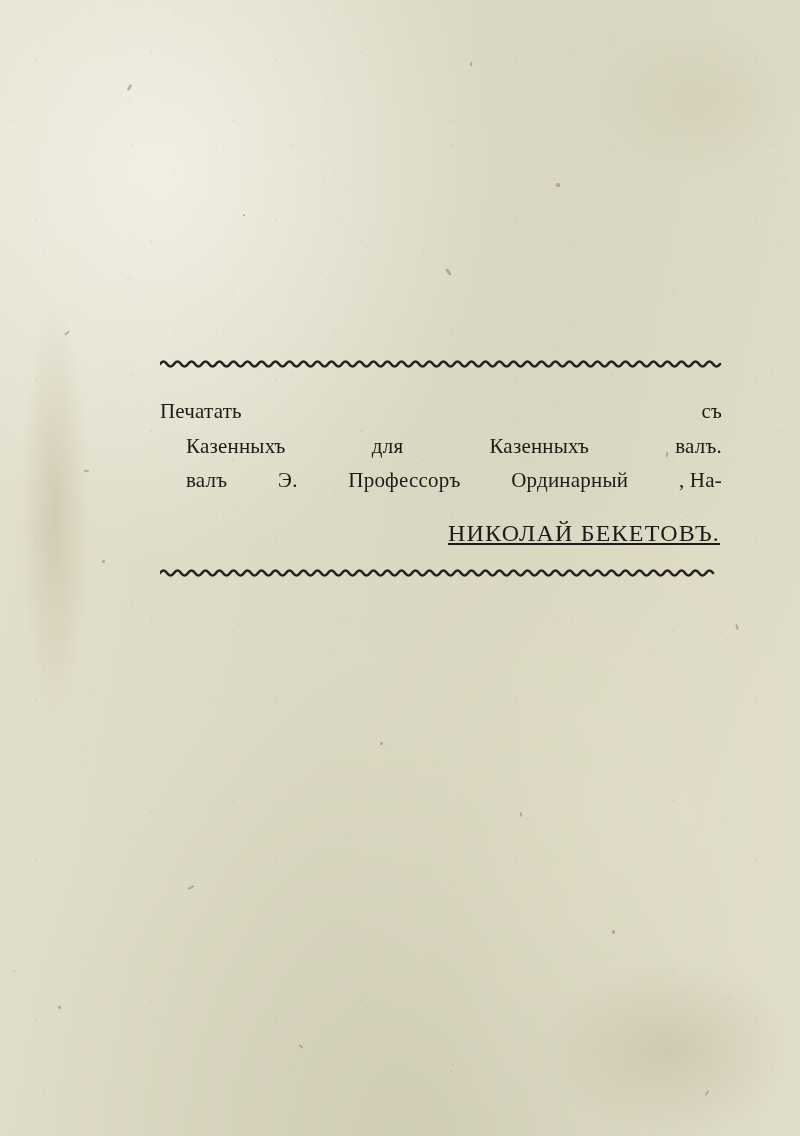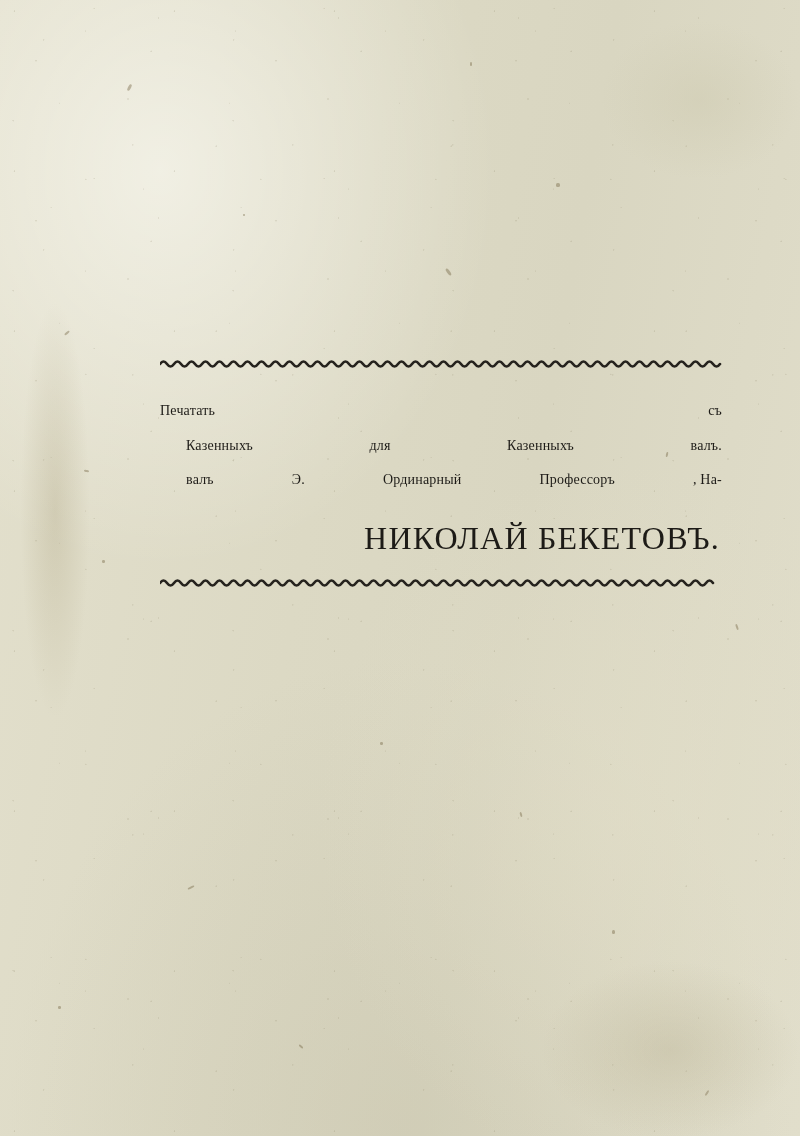--- a/index.html
+++ b/index.html
@@ -87,21 +87,21 @@
     white-space: nowrap;
     font-family: "DejaVu Sans", sans-serif;
   }
   .rule svg { display: block; }
 
   .rule-top { margin-bottom: 22px; }
   .rule-bottom { margin-top: 20px; }
 
   .body-text {
     color: #1d1b17;
-    font-size: 14px;
+    font-size: 21px;
     line-height: 34.5px;
     font-family: "Liberation Serif", serif;
     letter-spacing: 0.2px;
   }
   .line {
     white-space: nowrap;
   }
   .line.indent {
     padding-left: 26px;
   }
@@ -109,25 +109,26 @@
     display: flex;
     justify-content: space-between;
     white-space: nowrap;
   }
   .line.justified.indent {
     padding-left: 26px;
   }
   .signature {
     margin-top: 22px;
     text-align: right;
-    font-size: 32px;
+    font-size: 24px;
     letter-spacing: 1.2px;
     color: #1d1b17;
     padding-right: 2px;
     font-family: "Liberation Serif", serif;
+    text-decoration: underline;
   }
 </style>
 </head>
 <body>
 
 <div id="page">
 
   <div class="fibers"></div>
 
   <div class="specks">
@@ -169,22 +170,22 @@
       </div>
       <div class="line justified indent">
         <span>Казенныхъ</span>
         <span>для</span>
         <span>Казенныхъ</span>
         <span>валъ.</span>
       </div>
       <div class="line justified indent">
         <span>валъ</span>
         <span>Э.</span>
+        <span>Профессоръ</span>
         <span>Ординарный</span>
-        <span>Профессоръ</span>
         <span>, На-</span>
       </div>
     </div>
 
     <div class="signature">НИКОЛАЙ БЕКЕТОВЪ.</div>
 
     <div class="rule rule-bottom">
       <svg width="562" height="12" viewBox="0 0 562 12" preserveAspectRatio="none" aria-hidden="true">
         <path d="M0 6 q3.5 -5 7 0 t7 0 t7 0 t7 0 t7 0 t7 0 t7 0 t7 0 t7 0 t7 0 t7 0 t7 0 t7 0 t7 0 t7 0 t7 0 t7 0 t7 0 t7 0 t7 0 t7 0 t7 0 t7 0 t7 0 t7 0 t7 0 t7 0 t7 0 t7 0 t7 0 t7 0 t7 0 t7 0 t7 0 t7 0 t7 0 t7 0 t7 0 t7 0 t7 0 t7 0 t7 0 t7 0 t7 0 t7 0 t7 0 t7 0 t7 0 t7 0 t7 0 t7 0 t7 0 t7 0 t7 0 t7 0 t7 0 t7 0 t7 0 t7 0 t7 0 t7 0 t7 0 t7 0 t7 0 t7 0 t7 0 t7 0 t7 0 t7 0 t7 0 t7 0 t7 0 t7 0 t7 0 t7 0 t7 0 t7 0 t7 0 t7 0" fill="none" stroke="#26231e" stroke-width="2.6" stroke-linecap="round"></path>
       </svg>

